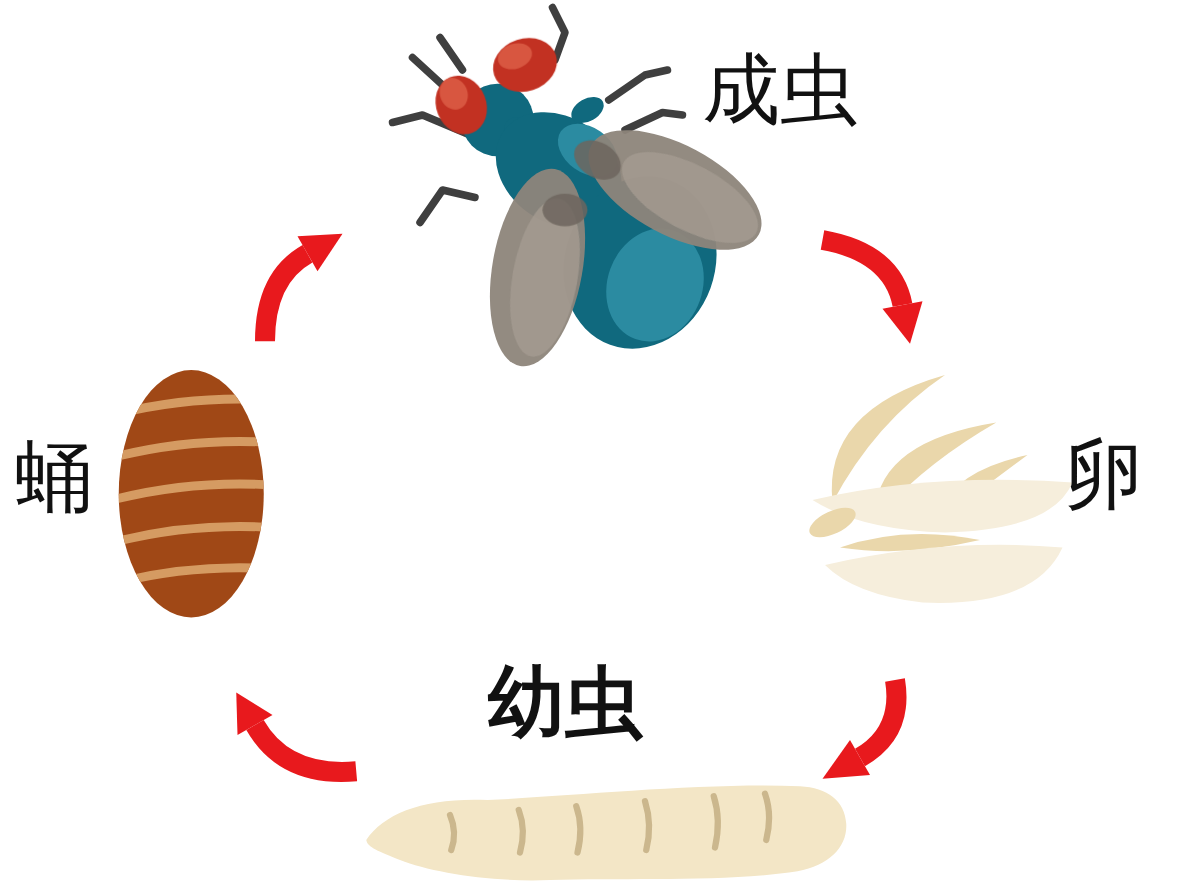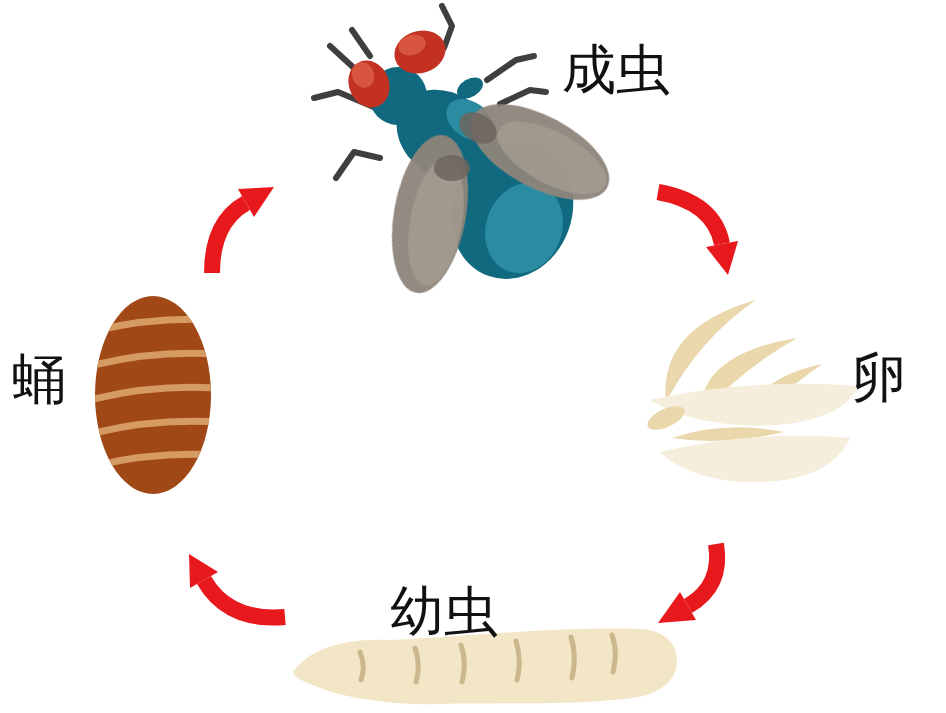--- a/index.html
+++ b/index.html
@@ -15,21 +15,21 @@
     background: #ffffff;
     overflow: hidden;
   }
   .diagram-svg {
     position: absolute;
     left: 0;
     top: 0;
   }
   .stage-label {
     position: absolute;
-    font-size: 54px;
+    font-size: 62px;
     line-height: 1;
     color: #111111;
     white-space: nowrap;
     user-select: none;
     text-align: center;
   }
 </style>
 </head>
 <body>
 
@@ -148,17 +148,17 @@
     <g stroke="#E8191D">
       <path d="M 212,273 Q 212,222 246,203" fill="none" stroke-width="16"></path>
       <polygon points="274,187 254,217 238,189" stroke="none" fill="#E8191D"></polygon>
     </g>
   </svg>
 
   <div class="stage-label" style="left:562px; top:42px;">成虫</div>
 
   <div class="stage-label" style="left:852px; top:350px;">卵</div>
 
-  <div class="stage-label" style="left:390px; top:584px;">幼虫</div>
+  <div class="stage-label" style="left:390px; top:532px;font-weight:bold;">幼虫</div>
 
   <div class="stage-label" style="left:12px; top:352px;">蛹</div>
 
 </div>
 
 </body></html>

